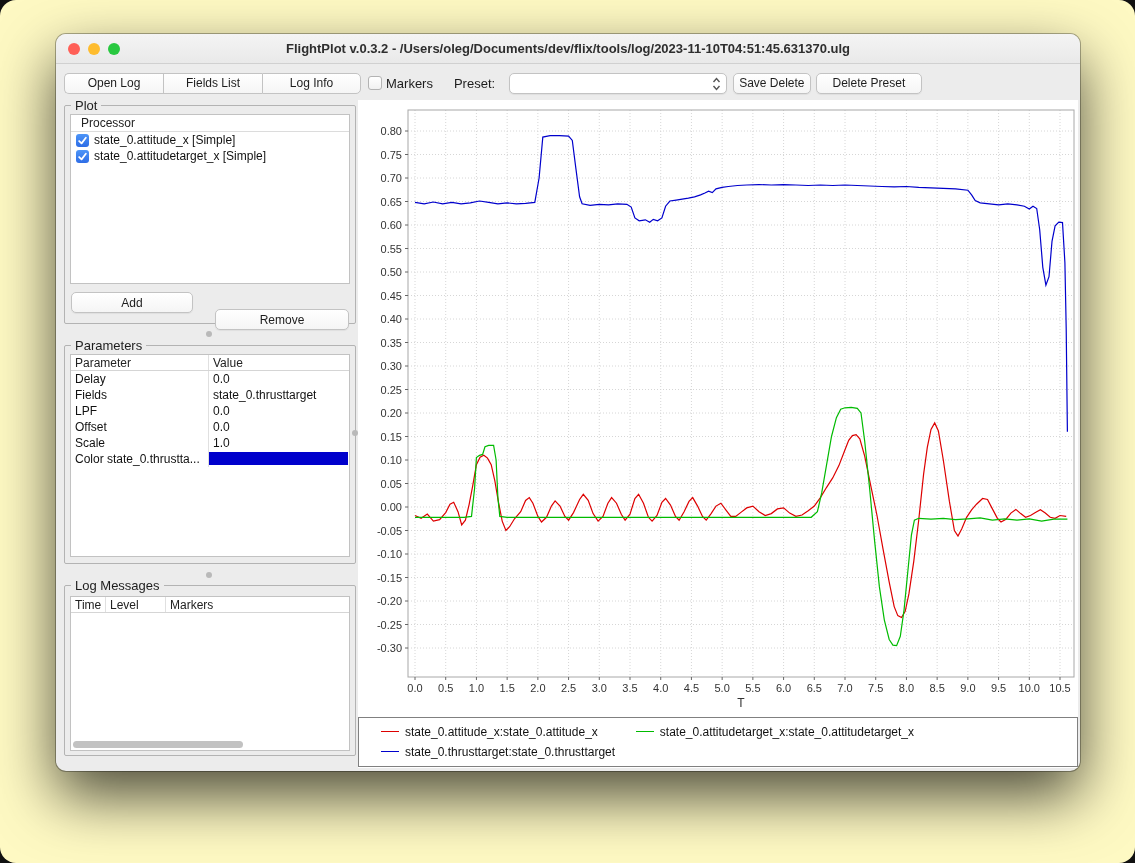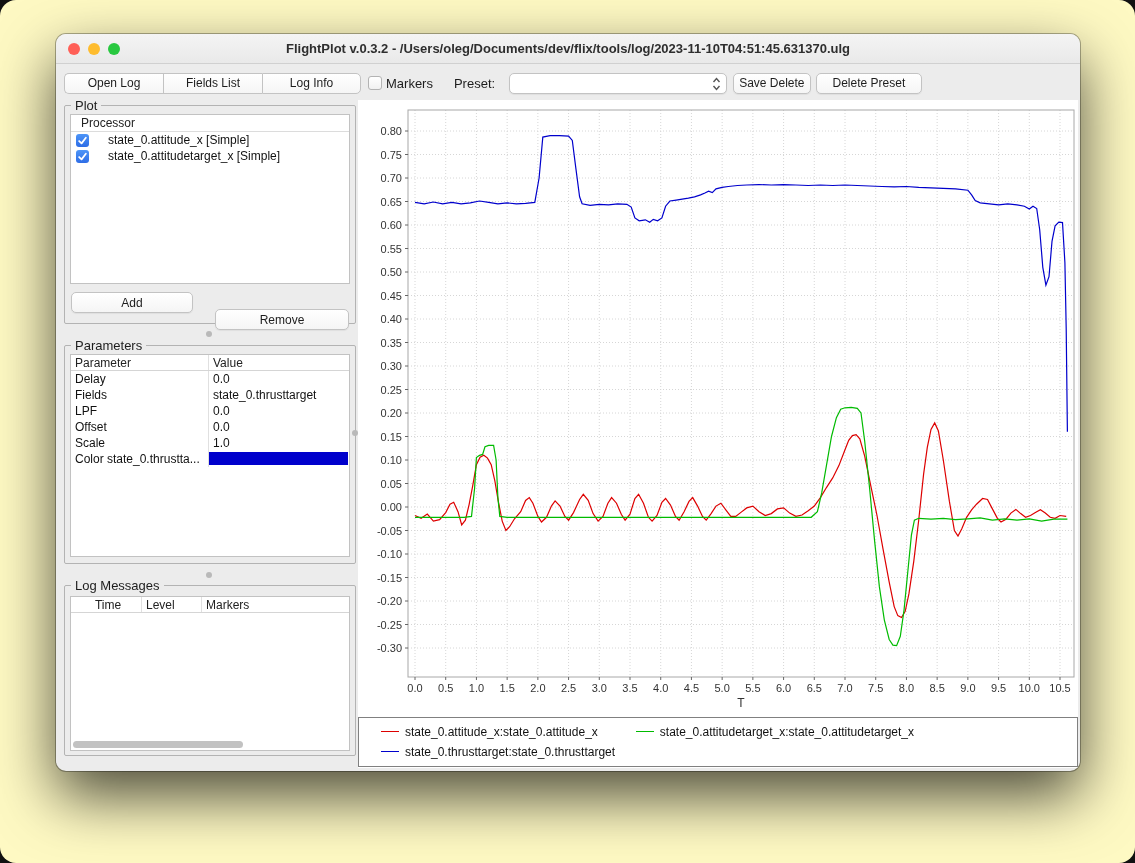--- a/index.html
+++ b/index.html
@@ -37,37 +37,37 @@
   .btn.delete { padding:0 16px; }
   .group { position:absolute; left:8px; width:292px; border:1px solid #b3b3b3; border-radius:2px; }
   .group-title { position:absolute; top:-8px; left:6px; background:#ececec; padding:0 4px;
                  font-size:13px; color:#1d1d1d; line-height:15px; }
   .plot-group { top:71px; height:219px; }
   .params-group { top:311px; height:219px; }
   .log-group { top:551px; height:171px; }
   .listbox { position:absolute; left:5px; top:8px; width:280px; height:170px; background:#fff;
              border:1px solid #c2c2c2; font-size:12px; overflow:hidden; }
   .list-header { height:17px; line-height:17px; padding-left:10px; border-bottom:1px solid #dcdcdc; color:#222; }
-  .list-row { height:16px; display:flex; align-items:center; padding-left:5px; gap:19px; color:#111; }
+  .list-row { height:16px; display:flex; align-items:center; padding-left:5px; gap:5px; color:#111; }
   .list-row.selected { background:#2a65e0; color:#fff; }
   .cb { width:13px; height:13px; border-radius:3px; flex:0 0 13px; border:1px solid #b3b3b3; background:#fff; }
   .cb.checked { border:none; background:linear-gradient(#4d95f8,#2e6de6); }
   .cb svg { display:block; }
   .btn-row { position:absolute; left:6px; right:6px; top:186px; display:flex; justify-content:space-between; }
   .btn-row .btn { border-radius:5px; }
   .btn.add { width:122px; } .btn.remove { width:134px;margin-top:17px; }
   .datatable { position:absolute; left:5px; width:280px; background:#fff; border:1px solid #c2c2c2;
                font-size:12px; overflow:hidden; }
   .params-table { top:8px; height:203px; }
   .log-table { top:10px; height:155px; }
   .thead { display:flex; height:16px; border-bottom:1px solid #d5d5d5; color:#222; }
   .hc { line-height:16px; padding-left:4px; overflow:hidden; white-space:nowrap; }
   .pc1 { width:138px; border-right:1px solid #e0e0e0; }
   .pc2 { flex:1; }
-  .lc1 { width:71px; border-right:1px solid #e0e0e0;text-align:center; }
+  .lc1 { width:35px; border-right:1px solid #e0e0e0; }
   .lc2 { width:60px; border-right:1px solid #e0e0e0; }
   .lc3 { flex:1; }
   .prow { display:flex; height:16px; color:#111; }
   .pcell { line-height:16px; padding-left:4px; overflow:hidden; white-space:nowrap; }
   .swatch { height:13px; margin:1px 1px 1px 0; width:calc(100% - 1px); }
   .hthumb { position:absolute; left:2px; bottom:2px; width:170px; height:7px; border-radius:4px; background:#c2c2c2; }
   .dot { position:absolute; width:6px; height:6px; border-radius:50%; background:#b9b9b9; }
   .chart-pane { position:absolute; left:302px; top:66px; width:720px; height:668px; background:#fff; }
   #chart-svg { position:absolute; left:0; top:0; display:block; }
   .legend { position:absolute; left:0; top:617px; width:720px; height:50px; border:1px solid #808080;

